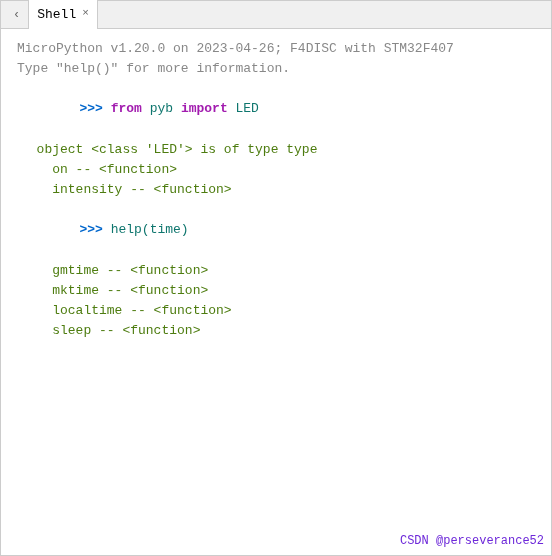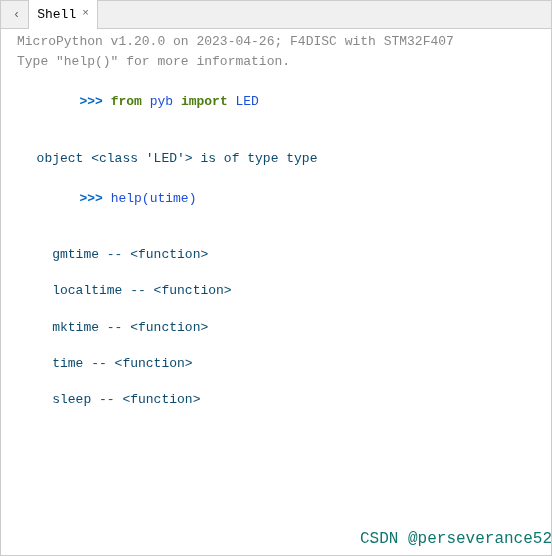--- a/index.html
+++ b/index.html
@@ -57,21 +57,21 @@
 
     .tab-close {
       font-size: 11px;
       color: #666;
       cursor: pointer;
     }
 
     .terminal {
       background: #ffffff;
       flex: 1;
-      padding: 3px 16px;
+      padding: 10px 16px;
       overflow-y: auto;
       font-size: 13px;
       line-height: 1.5;
       color: #333333;
     }
 
     .line {
       white-space: pre;
       line-height: 1.55;
     }
@@ -79,40 +79,39 @@
     .gray-text {
       color: #888888;
     }
 
     .prompt {
       color: #0066cc;
       font-weight: bold;
     }
 
     .keyword {
-      color: #4d7c0f;
+      color: #a21caf;
       font-weight: bold;
     }
 
     .normal {
-      color: #1d4ed8;
+      color: #0f766e;
     }
 
     .output {
-      color: #0c4a6e;
+      color: #4d7c0f;
       padding-left: 4px;
-      margin-top: 16px;
     }
 
     .watermark {
       position: absolute;
       bottom: 8px;
-      right: 0;
-      color: #0f766e;
-      font-size: 16px;
+      right: 8px;
+      color: #6d28d9;
+      font-size: 12px;
       font-family: 'Courier New', Courier, monospace;
     }
 
     .window-wrapper {
       position: relative;
       width: 552px;
       height: 556px;
     }
   </style>
 </head>
@@ -130,29 +129,30 @@
     <div class="terminal">
       <div class="line gray-text">MicroPython v1.20.0 on 2023-04-26; F4DISC with STM32F407</div>
       <div class="line gray-text">Type "help()" for more information.</div>
 
       <div class="line">
         <span class="prompt">&gt;&gt;&gt; </span><span class="keyword">from</span><span class="normal"> pyb </span><span class="keyword">import</span><span class="normal"> LED</span>
       </div>
 
 
       <div class="line output">  object &lt;class 'LED'&gt; is of type type</div>
+      <div class="line output">    on -- &lt;function&gt;</div>
+      <div class="line output">    intensity -- &lt;function&gt;</div>
 
 
       <div class="line">
-        <span class="prompt">&gt;&gt;&gt; </span><span class="normal">help(utime)</span>
+        <span class="prompt">&gt;&gt;&gt; </span><span class="normal">help(time)</span>
       </div>
 
       <div class="line output">    gmtime -- &lt;function&gt;</div>
+      <div class="line output">    mktime -- &lt;function&gt;</div>
       <div class="line output">    localtime -- &lt;function&gt;</div>
-      <div class="line output">    mktime -- &lt;function&gt;</div>
-      <div class="line output">    time -- &lt;function&gt;</div>
       <div class="line output">    sleep -- &lt;function&gt;</div>
 
     </div>
   </div>
 
   <div class="watermark">CSDN @perseverance52</div>
 </div>
 
 </body></html>

